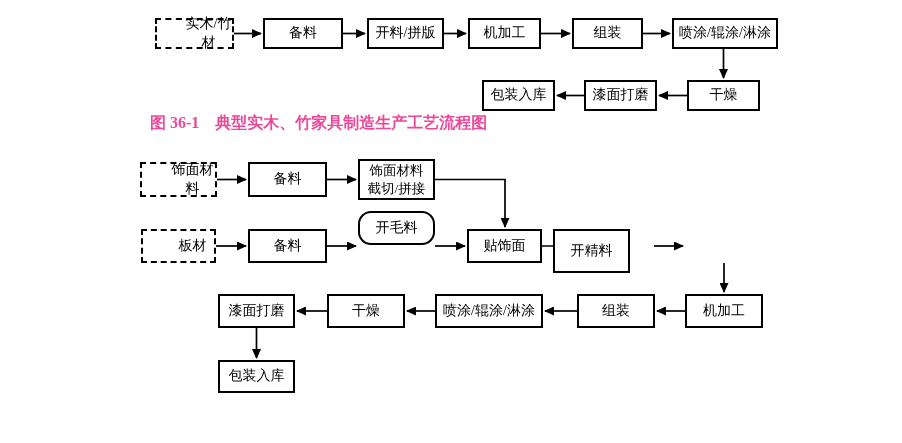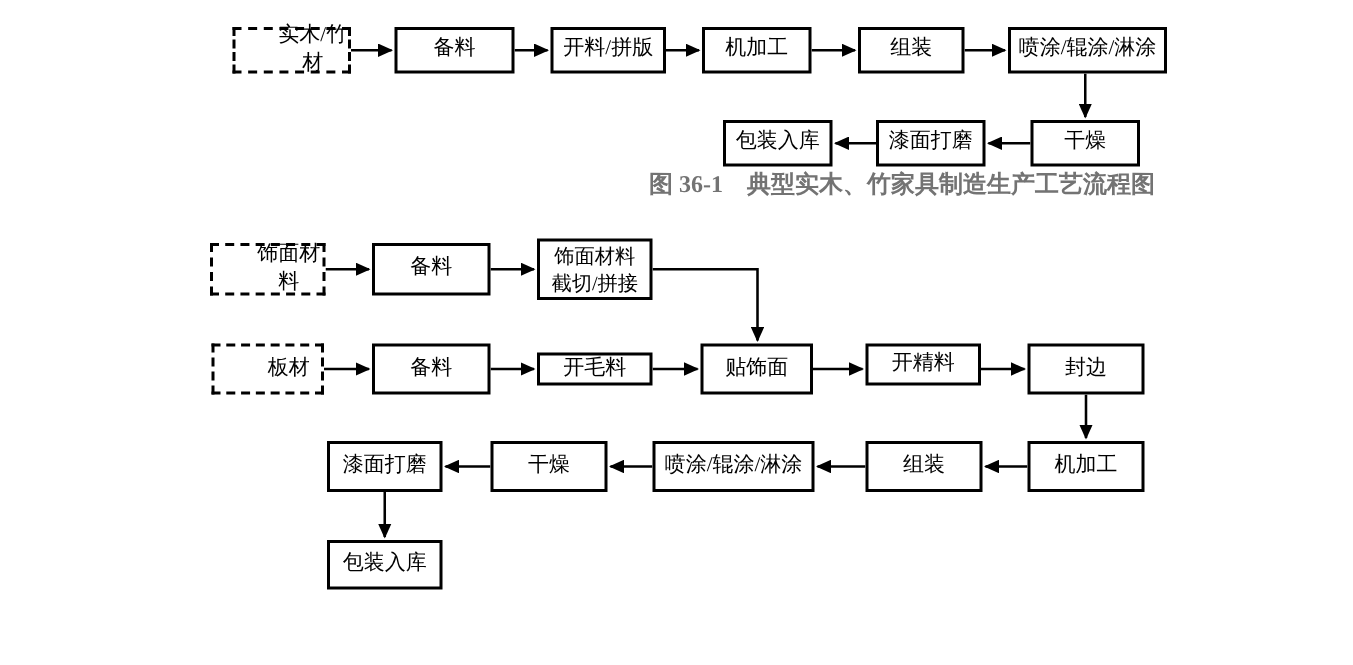--- a/index.html
+++ b/index.html
@@ -11,22 +11,22 @@
   .node {
     position:absolute; box-sizing:border-box;
     border:2px solid #000; background:#fff;
     display:flex; flex-direction:column; align-items:center; justify-content:center;
     font-size:14px; line-height:1.3; text-align:center;
     font-family:"Liberation Serif","DejaVu Serif",serif;
   }
   .node.dashed { border-style:dashed;padding-left:28px; }
   svg.connectors { position:absolute; left:0; top:0; width:902px; height:443px; }
   .caption {
-    position:absolute; left:150px; width:620px; text-align:right;
-    font-weight:bold; font-size:16px; color:#737373;
+    position:absolute; left:150px; width:620px; text-align:left;
+    font-weight:bold; font-size:16px; color:#ec4899;
     font-family:"Liberation Sans","DejaVu Sans",sans-serif;
   }
   .caption .cap-label { margin-right:16px; font-family:"Liberation Serif","DejaVu Serif",serif; }
 </style>
 </head>
 <body>
 
 <div id="stage">
 
   <svg class="connectors" viewBox="0 0 902 443" xmlns="http://www.w3.org/2000/svg">
@@ -104,31 +104,28 @@
   <div class="node" style="left:358px; top:159px; width:77px; height:41px; font-size:13.5px;">
     <span>饰面材料</span>
     <span>截切/拼接</span>
   </div>
   <div class="node dashed" style="left:141px; top:229px; width:75px; height:34px;text-align:right;">
     <span>板材</span>
   </div>
   <div class="node" style="left:248px; top:229px; width:79px; height:34px;">
     <span>备料</span>
   </div>
-  <div class="node" style="left:358px; top:235px; width:77px; height:22px;">
+  <div class="node" style="left:358px; top:211px; width:77px; height:34px;border-radius:13px;">
     <span>开毛料</span>
   </div>
   <div class="node" style="left:467px; top:229px; width:75px; height:34px;text-align:center;">
     <span>贴饰面</span>
   </div>
-  <div class="node" style="left:577px; top:229px; width:77px; height:28px;">
+  <div class="node" style="left:553px; top:229px; width:77px; height:44px;">
     <span>开精料</span>
-  </div>
-  <div class="node" style="left:685px; top:229px; width:78px; height:34px;">
-    <span>封边</span>
   </div>
   <div class="node" style="left:218px; top:294px; width:77px; height:34px;">
     <span>漆面打磨</span>
   </div>
   <div class="node" style="left:327px; top:294px; width:78px; height:34px;">
     <span>干燥</span>
   </div>
   <div class="node" style="left:435px; top:294px; width:108px; height:34px;">
     <span>喷涂/辊涂/淋涂</span>
   </div>

